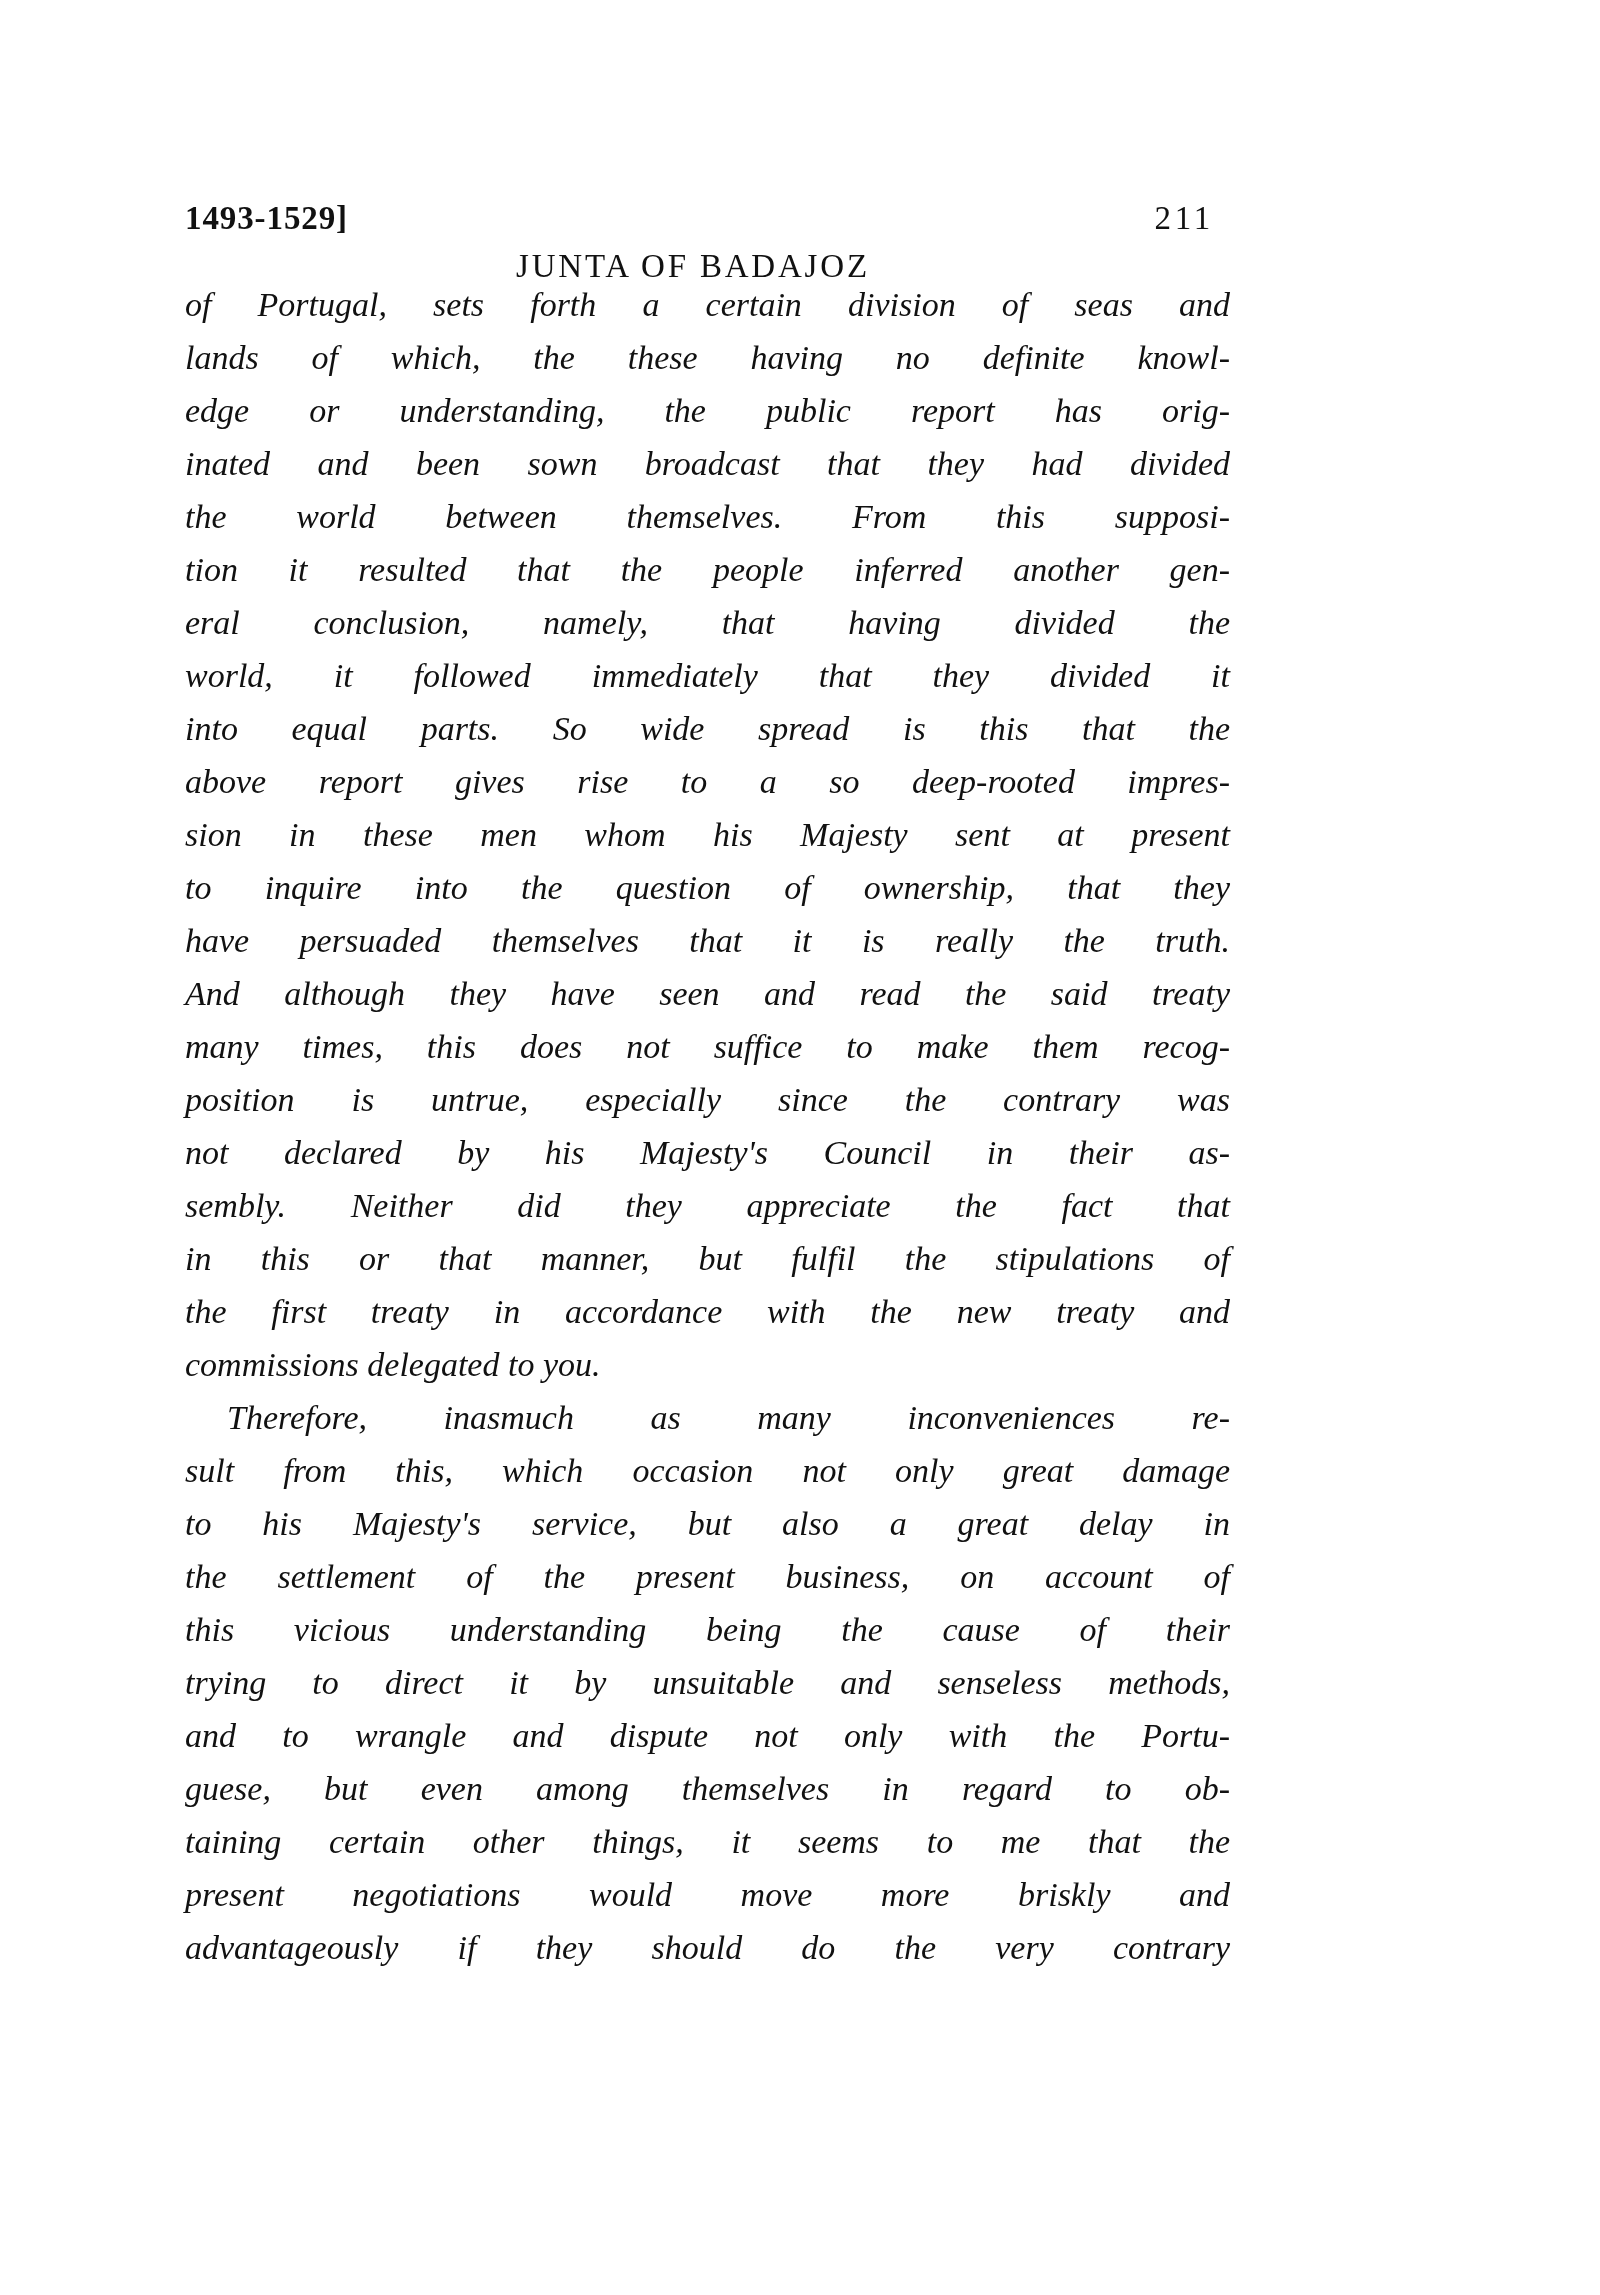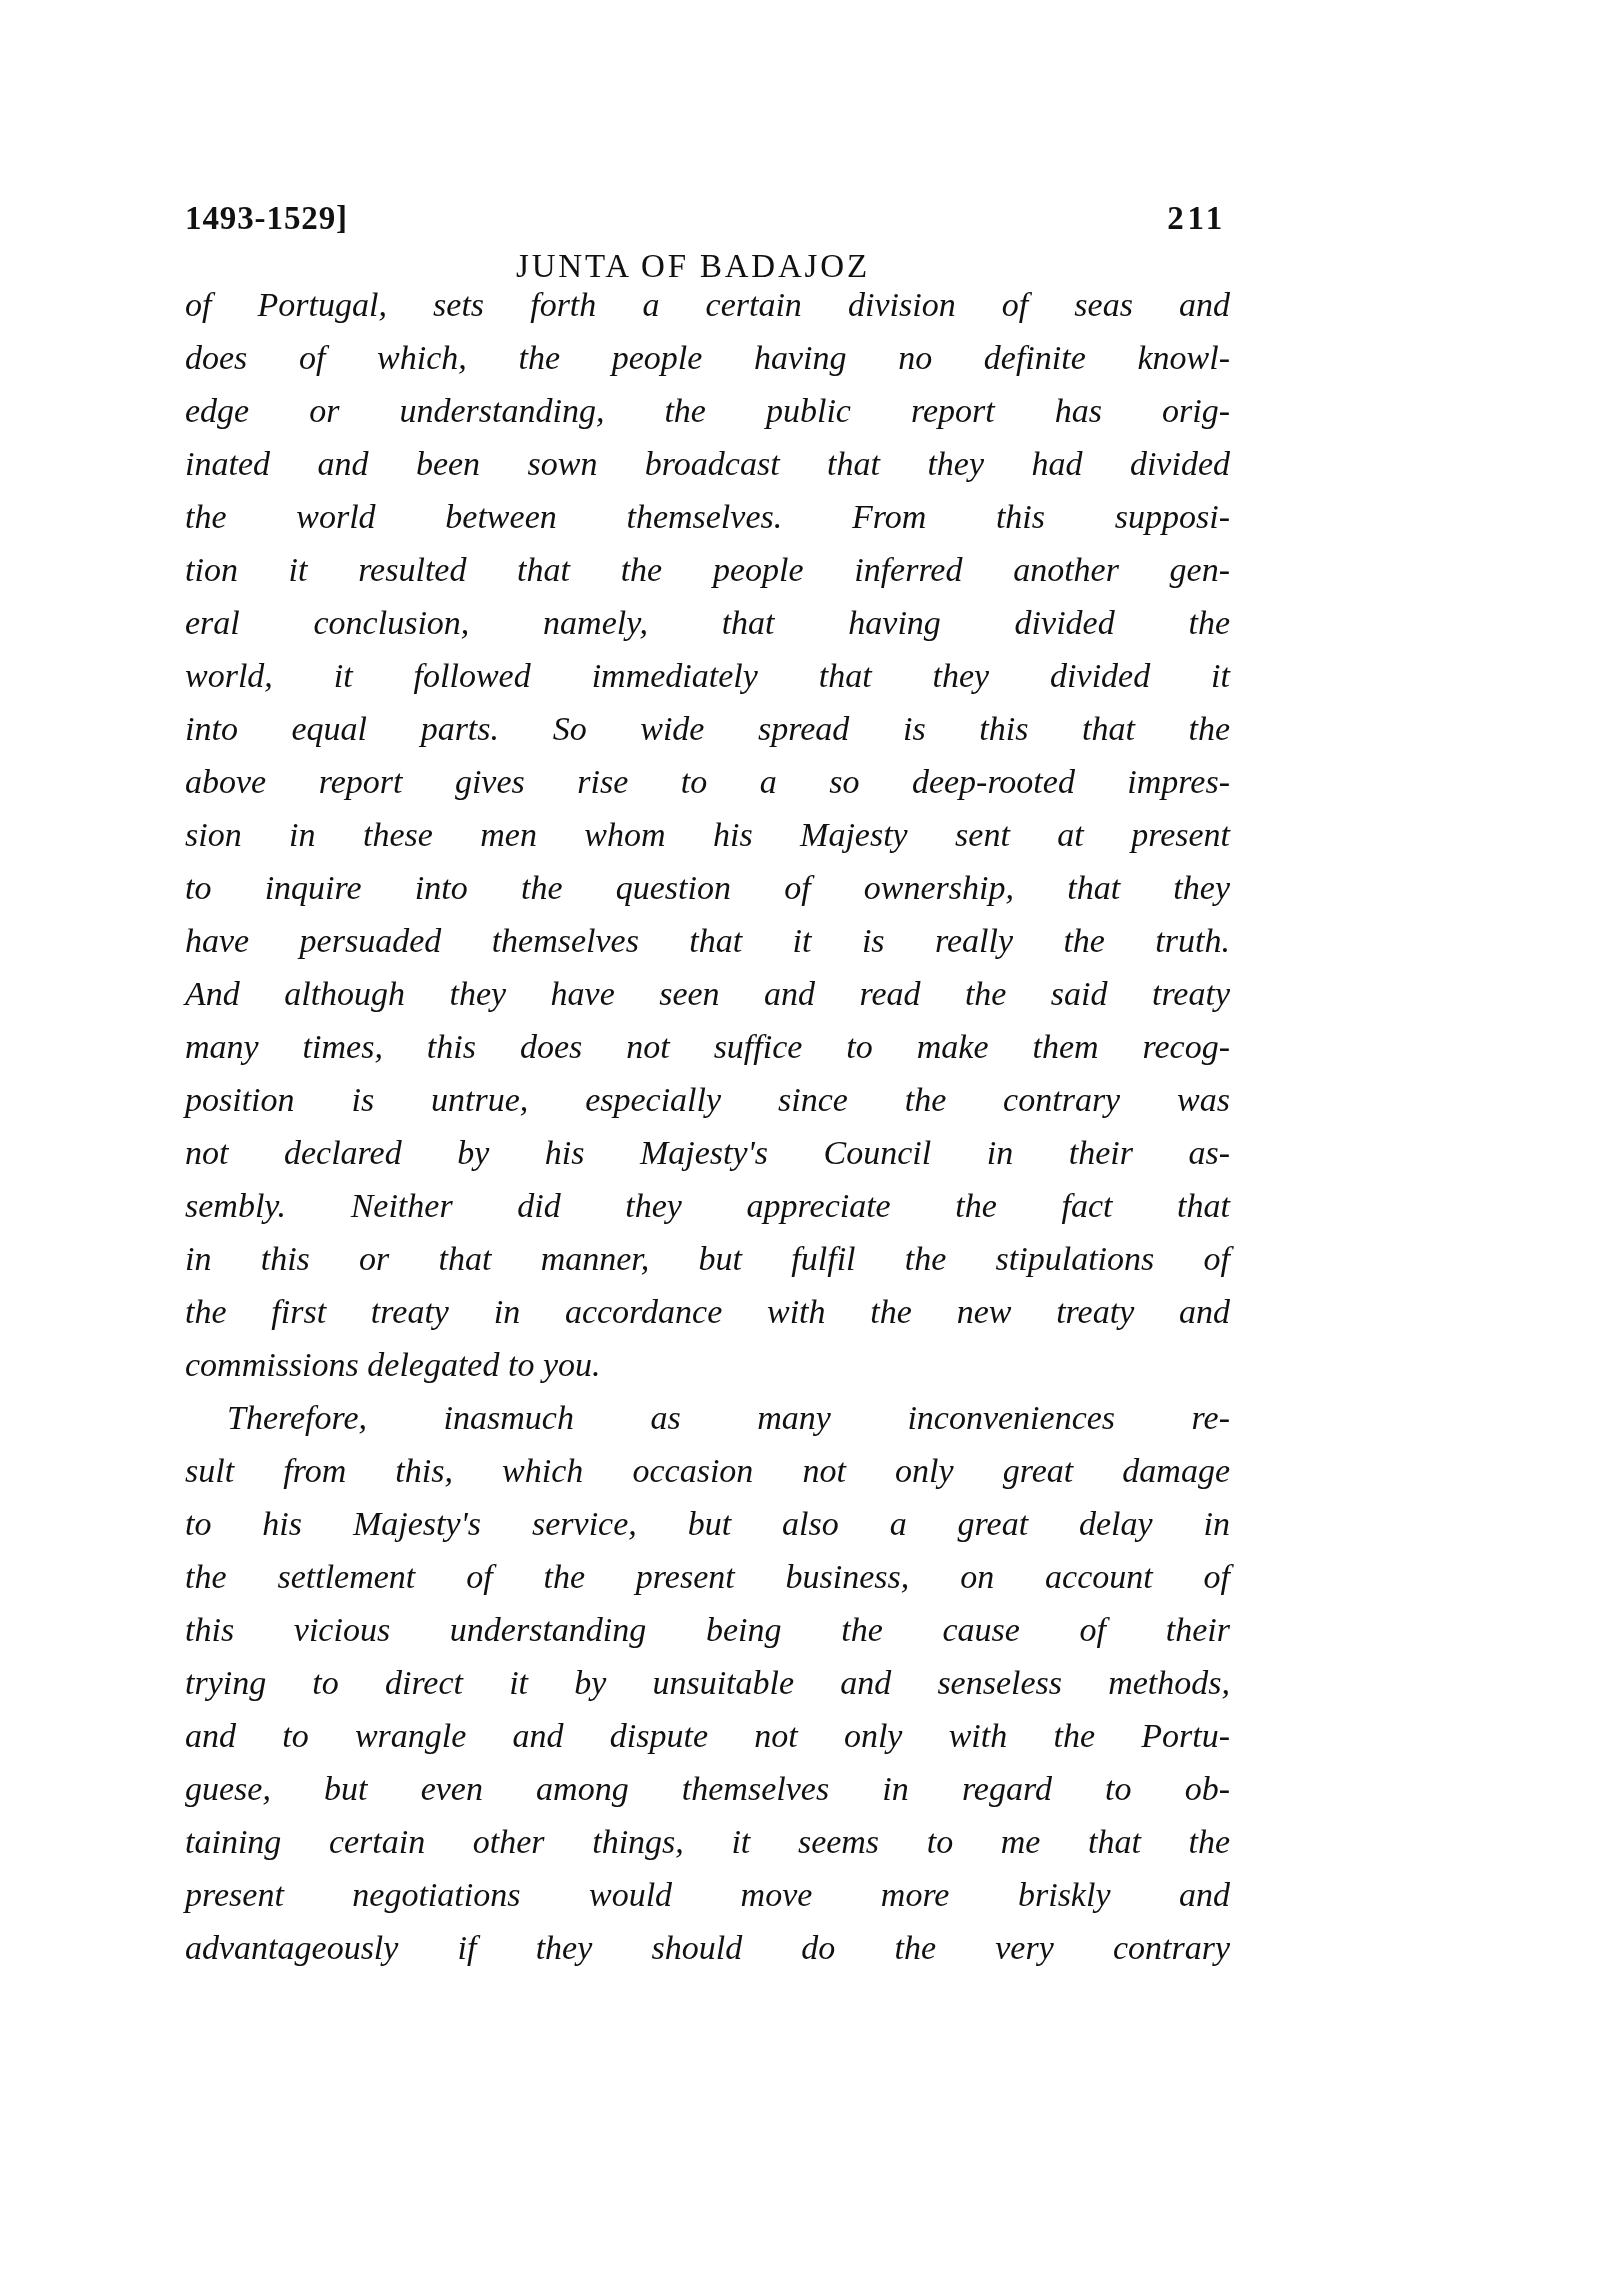--- a/index.html
+++ b/index.html
@@ -13,21 +13,21 @@
   }
   .header {
     position: absolute;
     left: 185px; top: 193px;
     width: 1045px; height: 51px;
     font-size: 33px;
     line-height: 51px;
   }
   .header .left { position: absolute; left: 0; top: 0; letter-spacing: 0.9px; font-weight: bold; }
   .header .center { position: absolute; left: 331px; top: 0; letter-spacing: 2.8px; margin-top: 48px; }
-  .header .right { position: absolute; right: 4px; top: 0; letter-spacing: 3.7px; font-weight: bold; }
+  .header .right { position: absolute; right: 16px; top: 0; letter-spacing: 3.7px; }
   .body-text {
     position: absolute;
     left: 185px; top: 278px;
     width: 1045px;
     font-size: 34px;
     line-height: 53px;
     font-style: italic;
   }
   .line {
     display: block;
@@ -44,21 +44,21 @@
 
 <div class="header">
   <span class="left">1493-1529]</span>
   <span class="center">JUNTA OF BADAJOZ</span>
   <span class="right">211</span>
 </div>
 
 <div class="body-text" id="body-text">
     <div>
       <span class="line">of Portugal, sets forth a certain division of seas and</span>
-      <span class="line">does of which, the people having no definite knowl-</span>
+      <span class="line">lands of which, the these having no definite knowl-</span>
       <span class="line">edge or understanding, the public report has orig-</span>
       <span class="line">inated and been sown broadcast that they had divided</span>
       <span class="line">the world between themselves.  From this supposi-</span>
       <span class="line">tion it resulted that the people inferred another gen-</span>
       <span class="line">eral conclusion, namely, that having divided the</span>
       <span class="line">world, it followed immediately that they divided it</span>
       <span class="line">into equal parts.  So wide spread is this that the</span>
       <span class="line">above report gives rise to a so deep-rooted impres-</span>
       <span class="line">sion in these men whom his Majesty sent at present</span>
       <span class="line">to inquire into the question of ownership, that they</span>

